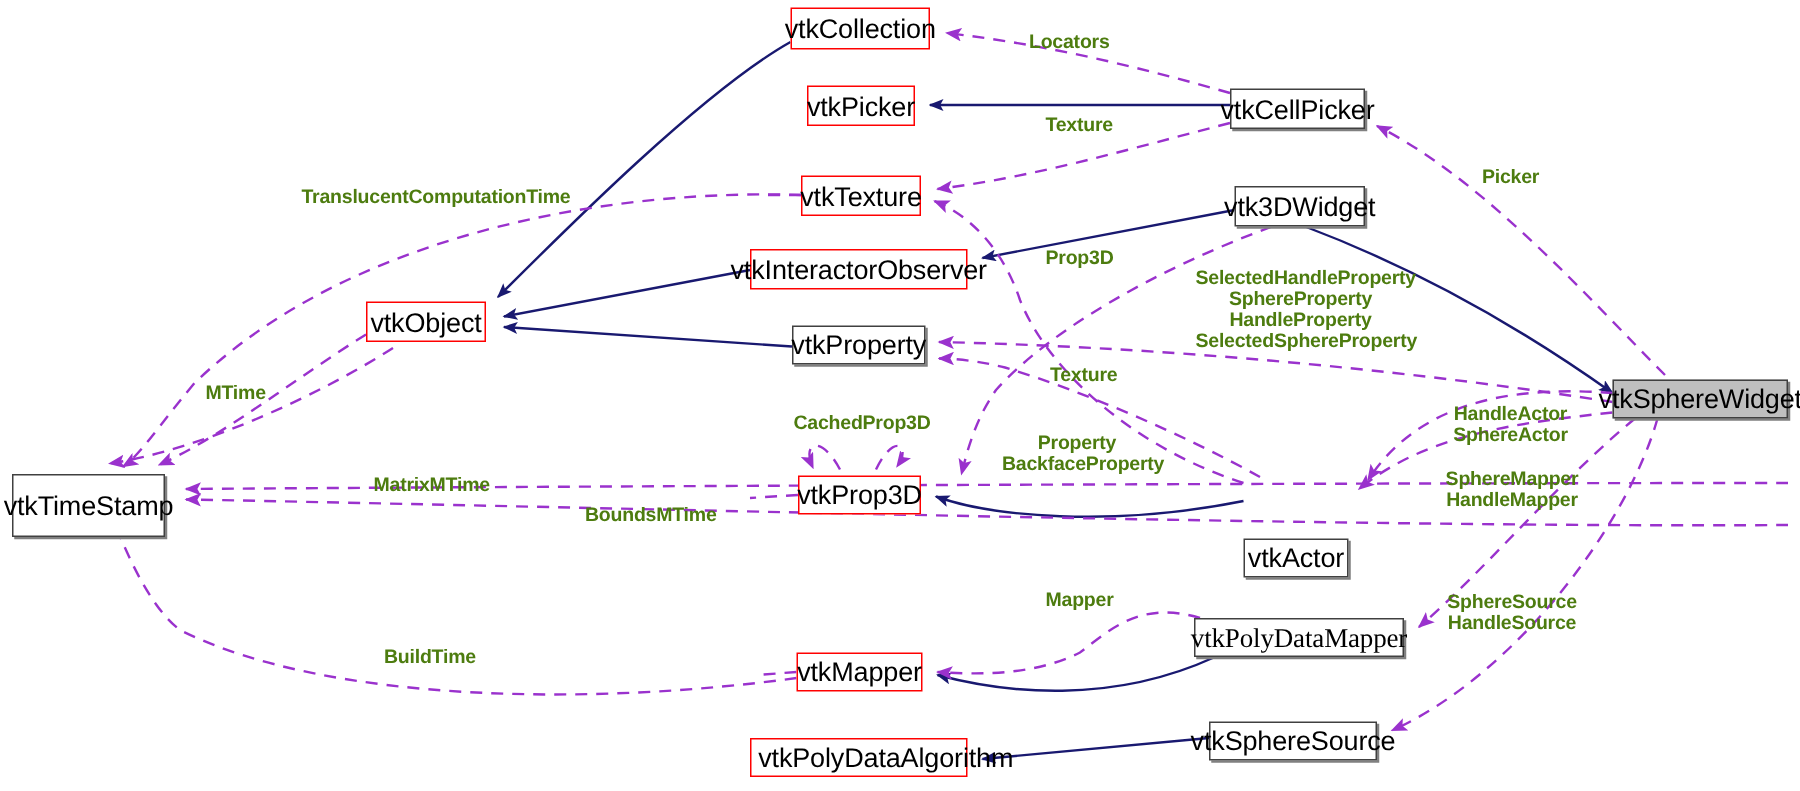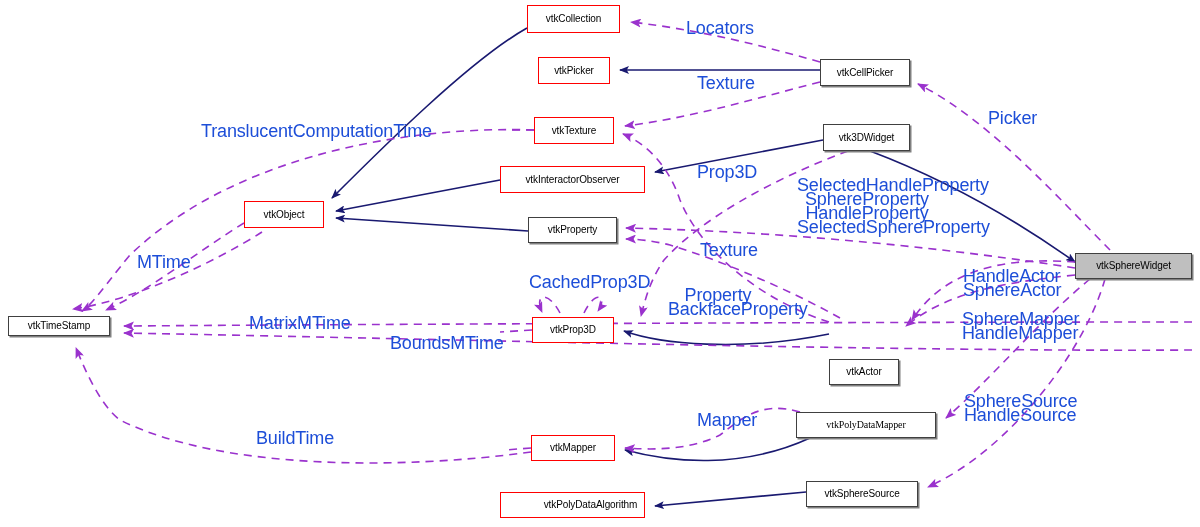--- a/index.html
+++ b/index.html
@@ -25,44 +25,45 @@
     pointer-events: none;
   }
   .node {
     position: absolute;
     display: flex;
     align-items: center;
     justify-content: center;
     background: #ffffff;
     border: 1px solid #ff0000;
     color: #000000;
-    font-size: 10px;
+    font-size: 18px;
     line-height: 1;
     white-space: nowrap;
     letter-spacing: -0.1px;
     z-index: 5;
   }
   .node.solid {
     border: 1px solid #404040;
     box-shadow: 1.5px 1.5px 0 0 #808080;
   }
   .node.current {
     background: #bfbfbf;
     border: 1px solid #404040;
     box-shadow: 1.5px 1.5px 0 0 #808080;
   }
   .edge-label {
     position: absolute;
-    font-size: 18px;
-    color: #1d4ed8;
+    font-size: 13px;
+    color: #4d7c0f;
     line-height: 14px;
     white-space: pre;
     letter-spacing: -0.15px;
     z-index: 4;
     text-align: center;
+    font-weight: bold;
   }
   .edge-label.left { text-align: left; }
 </style>
 </head>
 <body>
 
 <div id="diagram">
 
   <svg class="edges" viewBox="0 0 1200 527">
     <defs>
@@ -174,21 +175,21 @@
     </div>
 
   <div class="node solid" style="left:528px;top:217px;width:89px;height:26px;">
       <span>vtkProperty</span>
     </div>
 
   <div class="node current" style="left:1075px;top:253px;width:117px;height:26px;">
       <span>vtkSphereWidget</span>
     </div>
 
-  <div class="node solid" style="left:8px;top:316px;width:102px;height:20px;">
+  <div class="node solid" style="left:8px;top:316px;width:102px;height:42px;">
       <span>vtkTimeStamp</span>
     </div>
 
   <div class="node red" style="left:532px;top:317px;width:82px;height:26px;">
       <span>vtkProp3D</span>
     </div>
 
   <div class="node solid" style="left:829px;top:315px;width:70px;height:26px;margin-top:44px;">
       <span>vtkActor</span>
     </div>
@@ -239,17 +240,17 @@
   <div class="edge-label left" style="left:249px;top:316px;">MatrixMTime</div>
 
   <div class="edge-label left" style="left:390px;top:336px;">BoundsMTime</div>
 
   <div class="edge-label" style="left:962px;top:312px;width:92px;">SphereMapper
 HandleMapper</div>
 
   <div class="edge-label" style="left:964px;top:394px;width:88px;">SphereSource
 HandleSource</div>
 
-  <div class="edge-label left" style="left:697px;top:413px;">Mapper</div>
+  <div class="edge-label left" style="left:697px;top:393px;">Mapper</div>
 
   <div class="edge-label left" style="left:256px;top:431px;">BuildTime</div>
 
 </div>
 
 </body></html>

